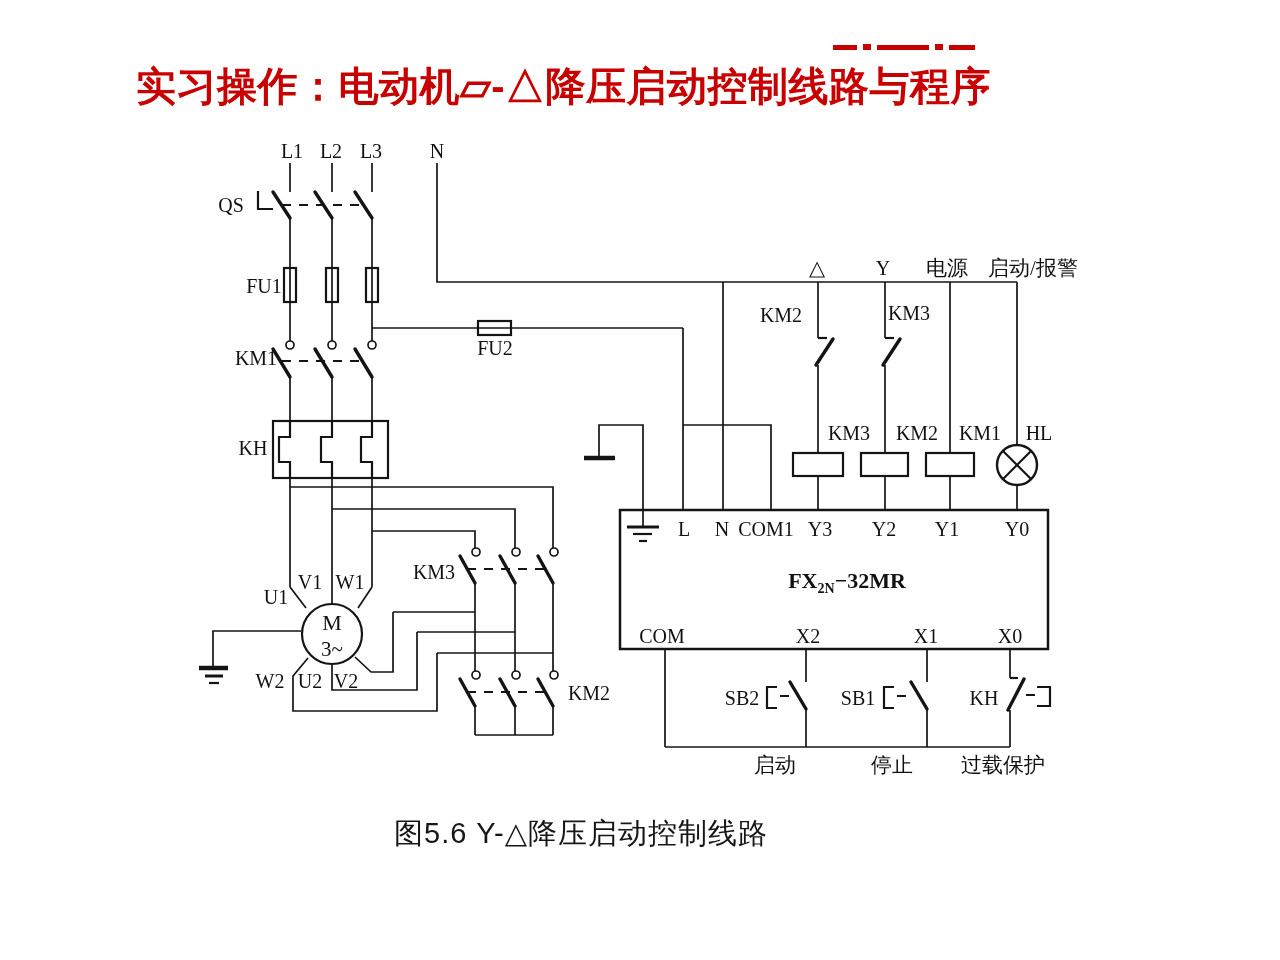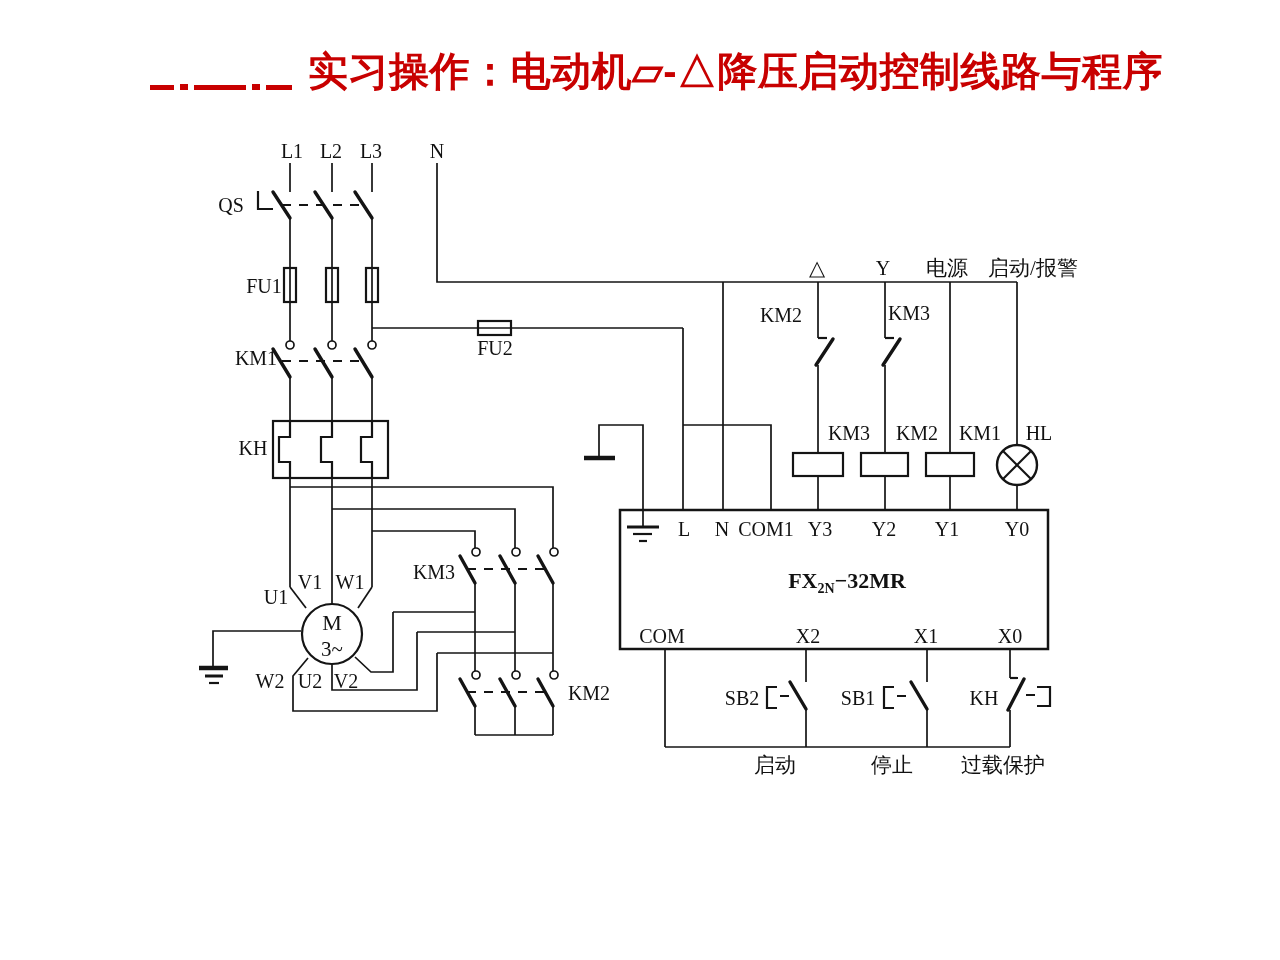--- a/index.html
+++ b/index.html
@@ -1,18 +1,18 @@
 <!DOCTYPE html>
 <html><head>
 <meta charset="utf-8">
 <style>
   html,body{margin:0;padding:0;background:#fff;}
   .page{position:relative;width:1280px;height:960px;background:#ffffff;overflow:hidden;
         font-family:"Liberation Serif", serif;}
-  .title-row{position:absolute;left:150px;top:44px;display:flex;align-items:flex-end;}
+  .title-row{position:absolute;left:136px;top:44px;display:flex;align-items:flex-end;flex-direction:column;}
   .deco{display:flex;align-items:center;gap:6px;margin:0 16px 9px 0;}
   .deco .bar{height:5px;background:#c80000;}
   .deco .b1{width:24px}.deco .b2{width:52px}.deco .b3{width:26px}
   .deco .dot{width:8px;height:6px;background:#c80000;}
   .title-text{font-family:"Liberation Sans", sans-serif;font-weight:bold;font-size:40px;
         color:#c80000;white-space:nowrap;letter-spacing:0.5px;}
   .caption{position:absolute;left:394px;top:814px;font-family:"Liberation Sans", sans-serif;
         font-size:29px;color:#161616;letter-spacing:1px;white-space:nowrap;}
   svg{position:absolute;left:0;top:0;}
   .w{stroke:#141414;stroke-width:1.7;fill:none;}
@@ -39,20 +39,21 @@
     <div class="deco">
       <span class="bar b1"></span>
       <span class="dot"></span>
       <span class="bar b2"></span>
       <span class="dot"></span>
       <span class="bar b3"></span>
     </div>
     <span class="title-text">实习操作：电动机▱-△降压启动控制线路与程序</span>
   </div>
 
+  <div class="caption">图5.6  Y-△降压启动控制线路</div>
 
   <svg width="1280" height="960" viewBox="0 0 1280 960">
 
     <g>
       <line class="w" x1="290" y1="163" x2="290" y2="192"></line>
       <line class="w" x1="332" y1="163" x2="332" y2="192"></line>
       <line class="w" x1="372" y1="163" x2="372" y2="192"></line>
       <line class="w" x1="290" y1="218" x2="290" y2="341"></line>
       <line class="w" x1="332" y1="218" x2="332" y2="341"></line>
       <line class="w" x1="372" y1="218" x2="372" y2="341"></line>

